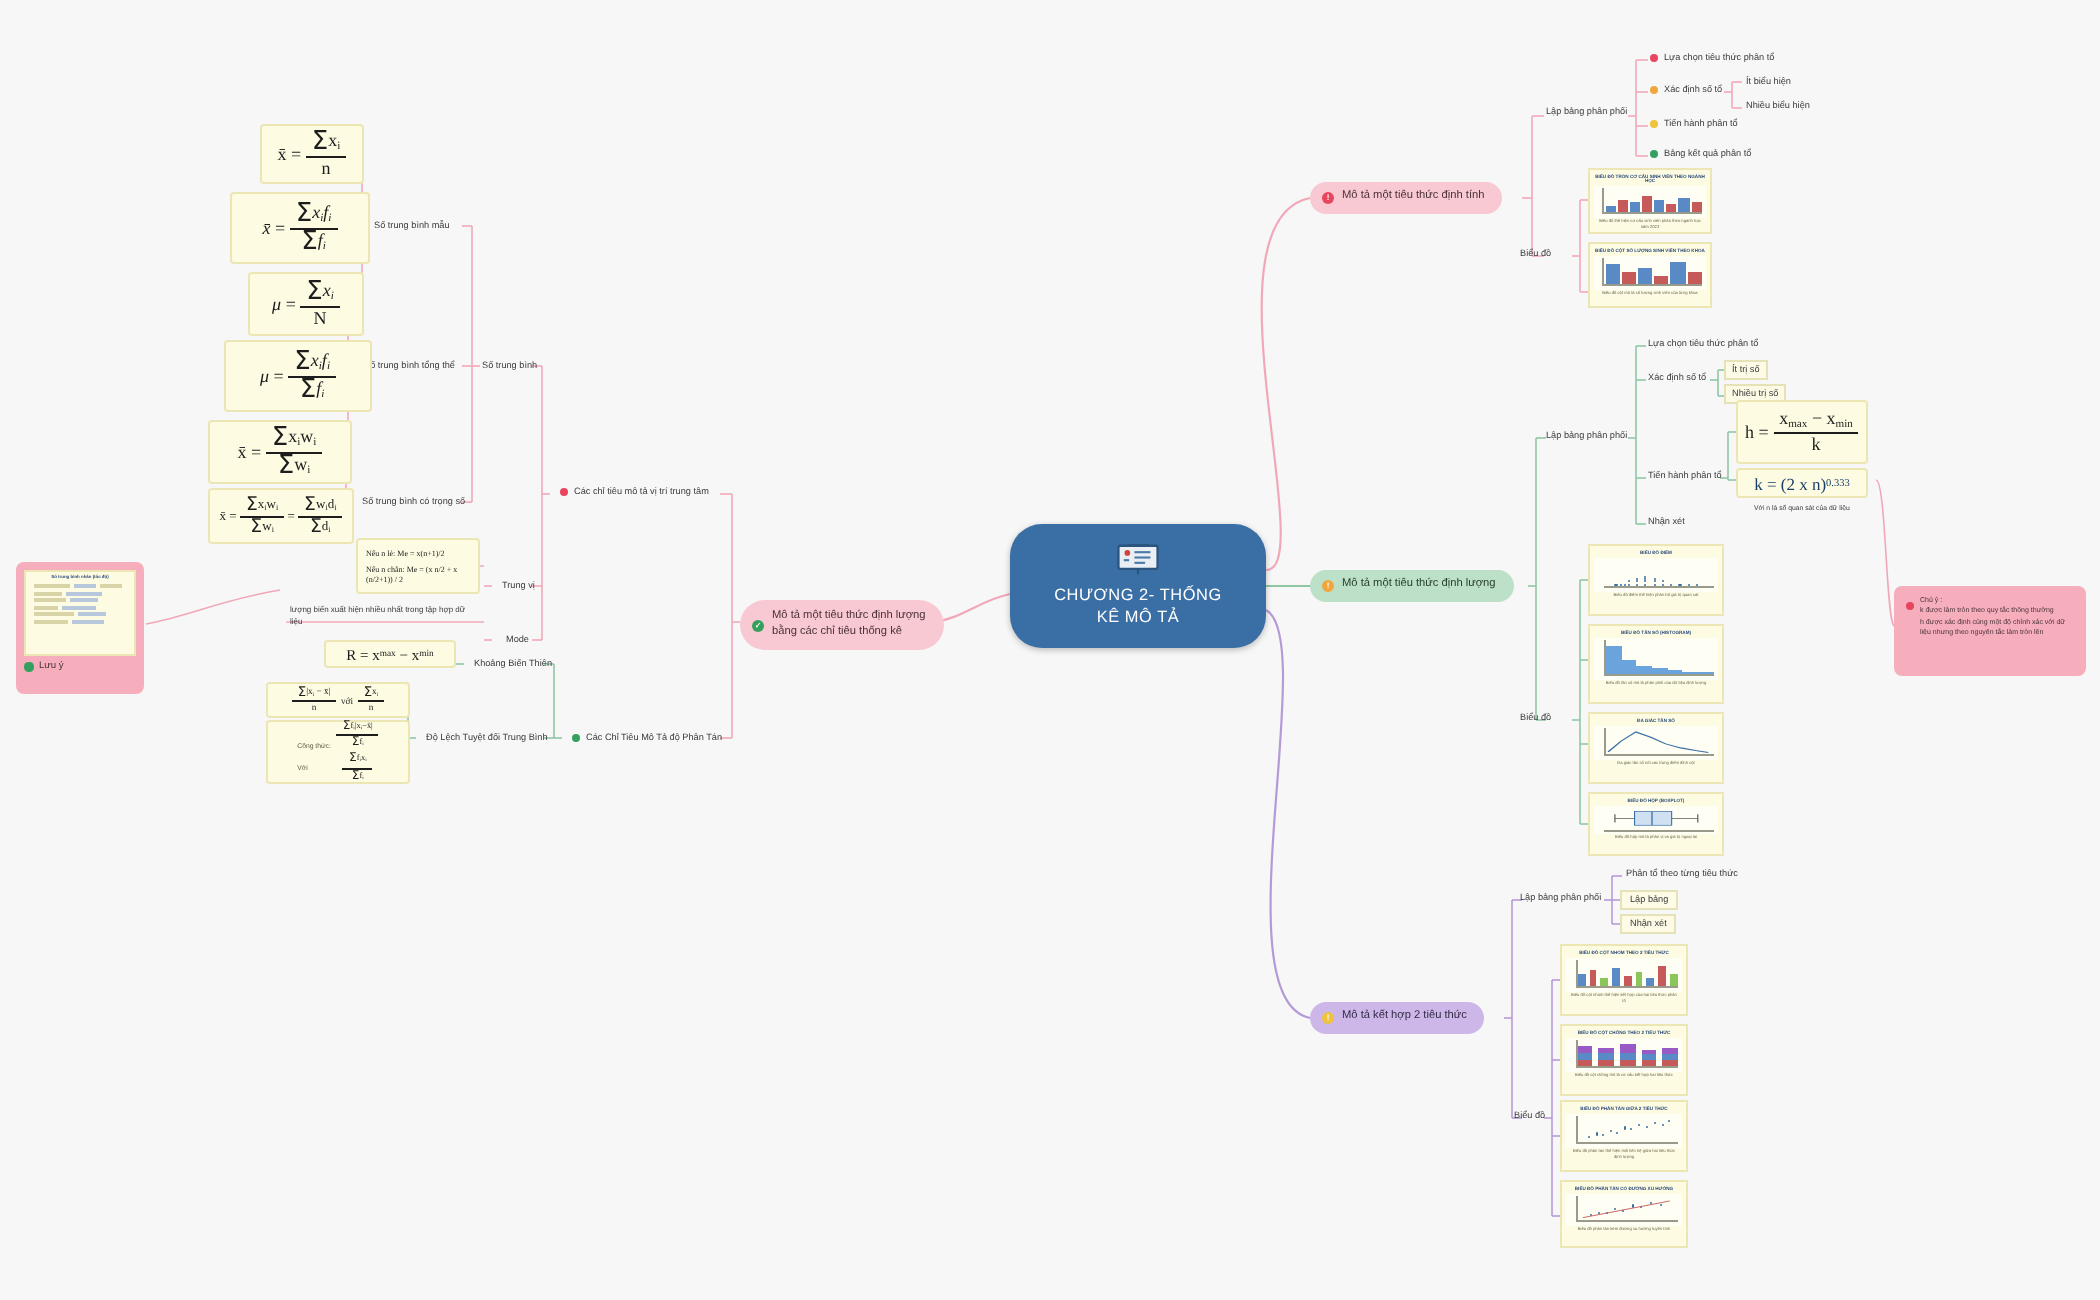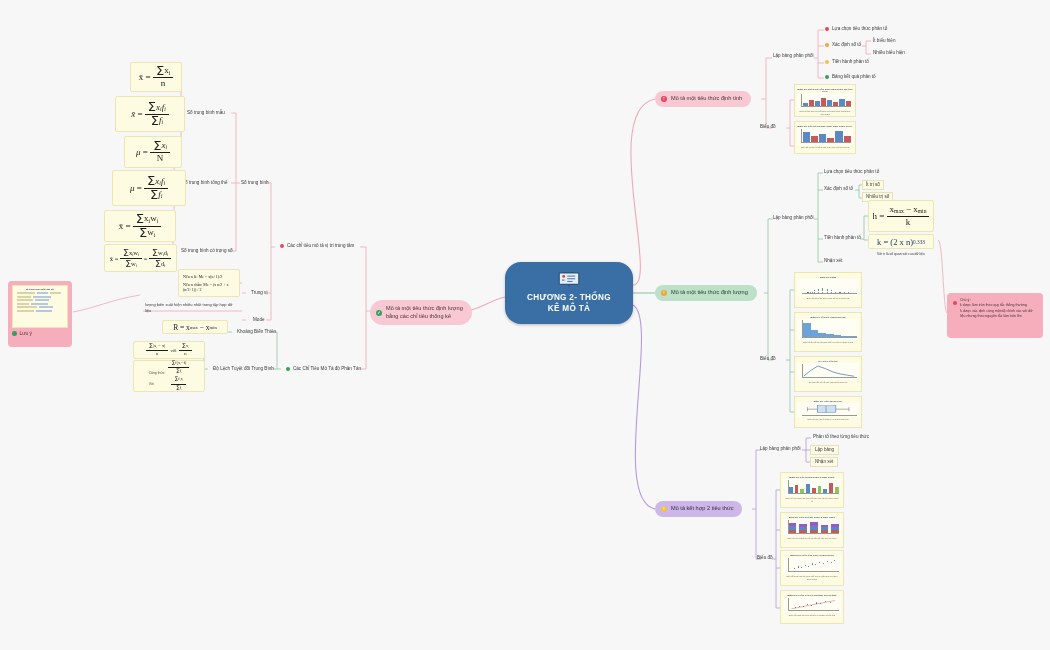--- a/index.html
+++ b/index.html
@@ -16,21 +16,21 @@
   .central {
     position: absolute; left: 505px; top: 262px;
     width: 128px; height: 62px;
     background: #3a6fa5; border-radius: 16px;
     display: flex; flex-direction: column; align-items: center; justify-content: center;
     color: #ffffff; text-align: center;
     box-shadow: 0 1px 3px rgba(0,0,0,.25);
   }
   .central .cicon { width: 22px; height: 16px; margin-bottom: 4px; }
   .central .ctitle {
-    font-size: 8.2px; font-weight: bold; letter-spacing: .3px; line-height: 1.35;
+    font-size: 8.2px; font-weight: normal; letter-spacing: .3px; line-height: 1.35;
   }
 
   
   .pill {
     position: absolute; display: flex; align-items: center; gap: 4px;
     border-radius: 999px; padding: 4px 9px 4px 6px;
     font-size: 5.6px; line-height: 1.35; white-space: nowrap;
   }
   .pill .dot { width: 6px; height: 6px; border-radius: 50%; flex: 0 0 auto;
                display:flex; align-items:center; justify-content:center;

